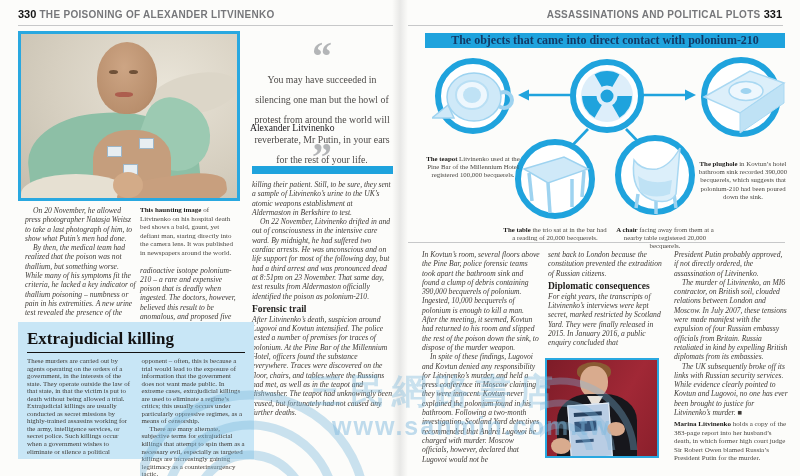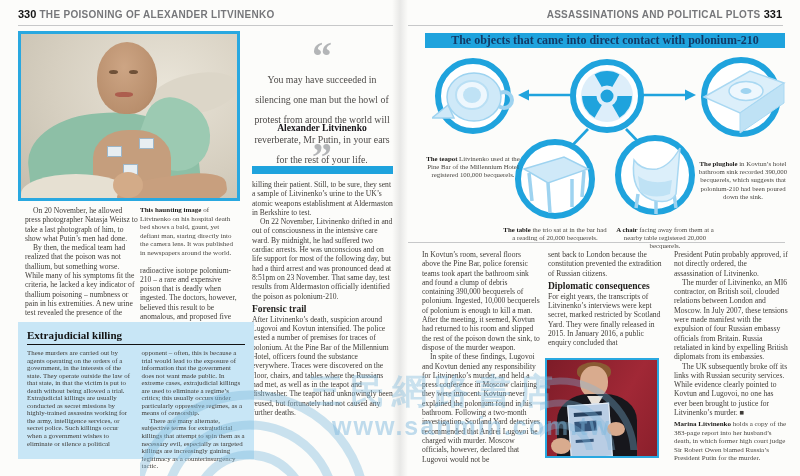--- a/index.html
+++ b/index.html
@@ -7,35 +7,35 @@
           font-family:"Liberation Serif", serif;color:#3f3b37;}
   .abs{position:absolute;}
   
   .rh{font-family:"Liberation Sans", sans-serif;font-weight:bold;font-size:10px;
       letter-spacing:.3px;color:#76777a;white-space:nowrap;}
   .rh .pn{color:#141414;font-size:11px;letter-spacing:0;}
   .headrule{height:1px;background:#c7c8c9;}
   .gutter{left:392px;top:0;width:16px;height:476px;
           background:linear-gradient(90deg,rgba(0,0,0,0),rgba(0,0,0,.08),rgba(0,0,0,0));}
   
-  .bp{font-size:7.6px;line-height:9.3px;margin:0;}
+  .bp{font-size:7.6px;line-height:9.3px;margin:0;font-style:italic;}
   .ind{text-indent:8px;}
   .subhead{font-size:9.5px;font-weight:bold;color:#1f1d1b;margin:3px 0 1px 0;}
   
   .cap{font-size:7px;line-height:8.6px;color:#4a4742;}
   .cap b,.dcap b{color:#1f1d1b;}
   .dcap{font-size:6.8px;line-height:8.2px;color:#4a4742;text-align:center;}
   
   .q-mark{font-size:40px;line-height:30px;color:#b3b5b7;font-weight:bold;text-align:center;}
   .q-text{font-size:9.8px;line-height:20px;text-align:center;color:#4c4947;}
-  .q-attr{font-size:9.6px;font-weight:bold;text-align:center;color:#17151a;margin-top:2px;}
+  .q-attr{font-size:9.6px;font-weight:normal;color:#17151a;margin-top:2px;}
   .bluebar{background:#1fa3dd;}
   
   .infobox{background:#c8e6f6;padding:7px 9px 4px 9px;box-sizing:border-box;}
-  .infobox .bt{font-size:11px;font-weight:bold;color:#121212;border-bottom:1.6px solid #121212;
+  .infobox .bt{font-size:17px;font-weight:bold;color:#121212;border-bottom:1.6px solid #121212;
                padding-bottom:3px;margin-bottom:4px;}
   .xp{font-size:6.9px;line-height:7.55px;margin:0;}
   .boxcols{display:flex;gap:11px;}
   .boxcols>div{flex:1;}
   
   .diagtitle{background:#1fa3dd;color:#123a66;font-weight:bold;font-size:12px;
              text-align:center;line-height:15px;height:15px;}
   .diagrule{height:1px;background:#c7c8c9;}
   
   .photo{box-sizing:border-box;border:3px solid #29a8e0;overflow:hidden;}

